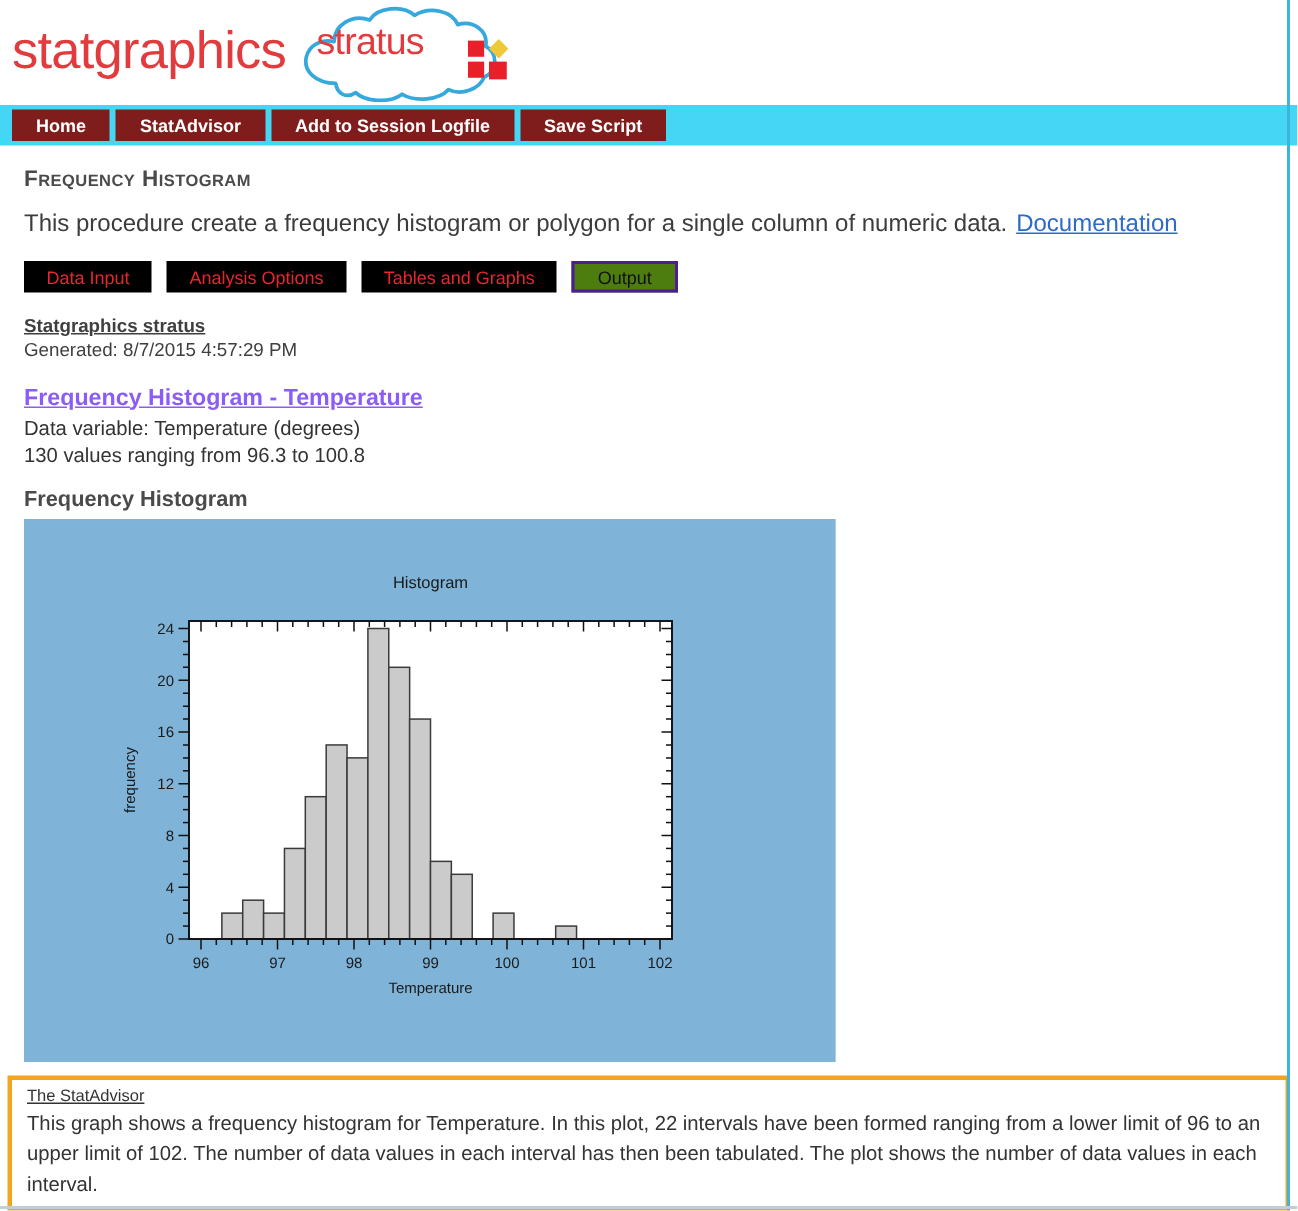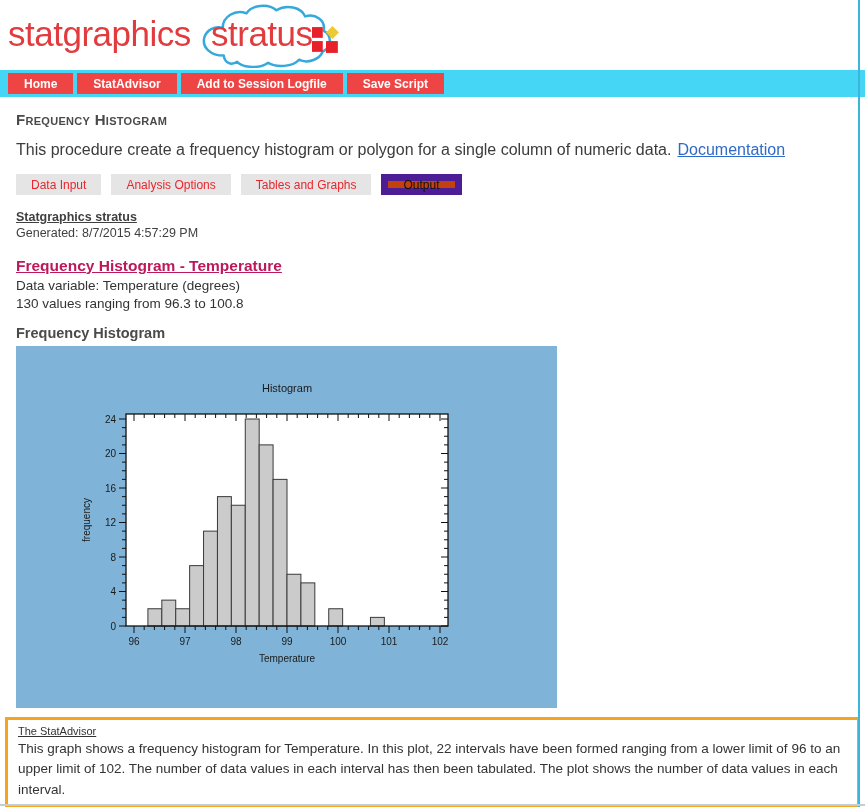--- a/index.html
+++ b/index.html
@@ -2,45 +2,45 @@
 <html><head>
 <meta charset="utf-8">
 <style>
   * { margin:0; padding:0; box-sizing:border-box; }
   html,body { width:865px; height:807px; background:#fff; font-family:"Liberation Sans", sans-serif; color:#3c3c3c; overflow:hidden; position:relative; }
 
   
   .header { position:relative; height:70px; background:#fff; }
   .logo { position:absolute; left:8px; top:8px; height:50px; width:350px; cursor:pointer; }
   .logo-word1 { position:absolute; left:0; top:6px; font-size:35px; letter-spacing:-0.5px; color:#E23B3E; z-index:2; }
-  .logo-word2 { position:absolute; left:203px; top:6px; font-size:35px; letter-spacing:-0.5px; color:#E23B3E; z-index:2; }
+  .logo-word2 { position:absolute; left:203px; top:6px; font-size:25px; letter-spacing:-0.5px; color:#E23B3E; z-index:2; }
   .logo-cloud { position:absolute; left:190px; top:-4px; z-index:1; }
   .logo-squares { position:absolute; left:304px; top:18px; z-index:3; }
 
   
   .navbar { height:27px; background:#45D6F5; display:flex; align-items:center; gap:4px; padding-left:8px; }
-  .nav-btn { height:21px; background:#ef4444; color:#fff; font-size:12px; font-weight:bold; border:none; padding:0 16px; display:flex; align-items:center; cursor:pointer; font-family:"Liberation Sans", sans-serif; }
+  .nav-btn { height:21px; background:#7f1d1d; color:#fff; font-size:12px; font-weight:bold; border:none; padding:0 16px; display:flex; align-items:center; cursor:pointer; font-family:"Liberation Sans", sans-serif; }
 
   
   .main { padding-left:16px; }
   .page-title { margin-top:14px; font-size:15px; font-weight:bold; font-variant:small-caps; letter-spacing:0.3px; color:#4a4a4a; }
   .desc { margin-top:13px; font-size:16px; color:#3c3c3c; }
   .doc-link { color:#2F6BC6; text-decoration:underline; cursor:pointer; margin-left:6px; }
 
   .tabs { margin-top:15px; display:flex; gap:10px; }
   .tab { height:21px; display:flex; align-items:center; padding:0 15px; font-size:12px; cursor:pointer; }
-  .tab-cyan { background:#e5e5e5; color:#E8262D; }
-  .tab-active { background:#c2410c; color:#111; border:7px solid #4c1d95; }
+  .tab-cyan { background:#000000; color:#E8262D; }
+  .tab-active { background:#4d7c0f; color:#111; border:2px solid #4c1d95; }
 
   .session { margin-top:14px; font-size:12.5px; line-height:1.3; color:#3f3f3f; }
   .bold { font-weight:bold;text-decoration:underline; }
   .datafile { margin-top:10px; font-size:12.5px; font-weight:bold; color:#3f3f3f; }
 
   .analysis { margin-top:15px; }
-  .analysis-link { font-size:15.5px; font-weight:bold; color:#be185d; text-decoration:underline; cursor:pointer; display:inline-block; }
+  .analysis-link { font-size:15.5px; font-weight:bold; color:#8b5cf6; text-decoration:underline; cursor:pointer; display:inline-block; }
   .analysis-line { font-size:13.5px; margin-top:3px; color:#333; }
 
   .section-heading { margin-top:14px; font-size:14.5px; font-weight:bold; color:#4a4a4a; }
 
   .chart-panel { margin-top:5px; width:541px; height:362px; background:#7FB3D7; }
 
   
   .statadvisor { margin:9px 5px 0 5px; border:3px solid #F5A41F; background:#fff; padding:3px 10px 6px 10px; }
   .sa-heading { font-size:11px; color:#333; text-decoration:underline; line-height:1.5; }
   .sa-body { font-size:13.5px; color:#333; line-height:1.5; }

